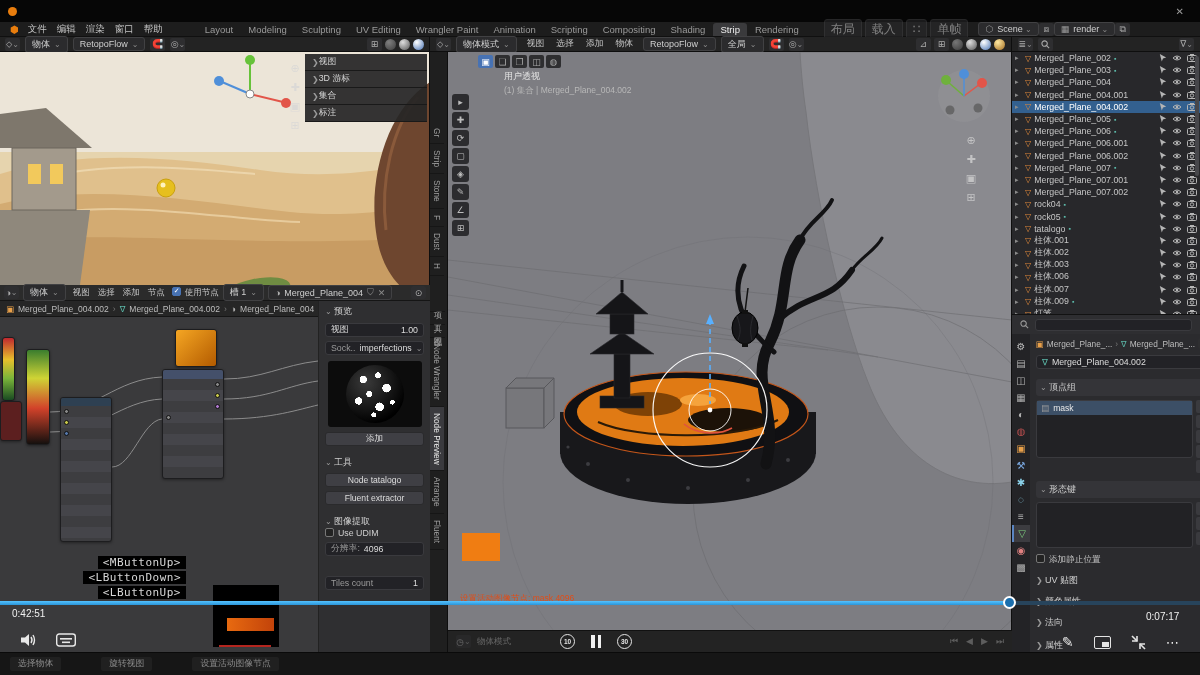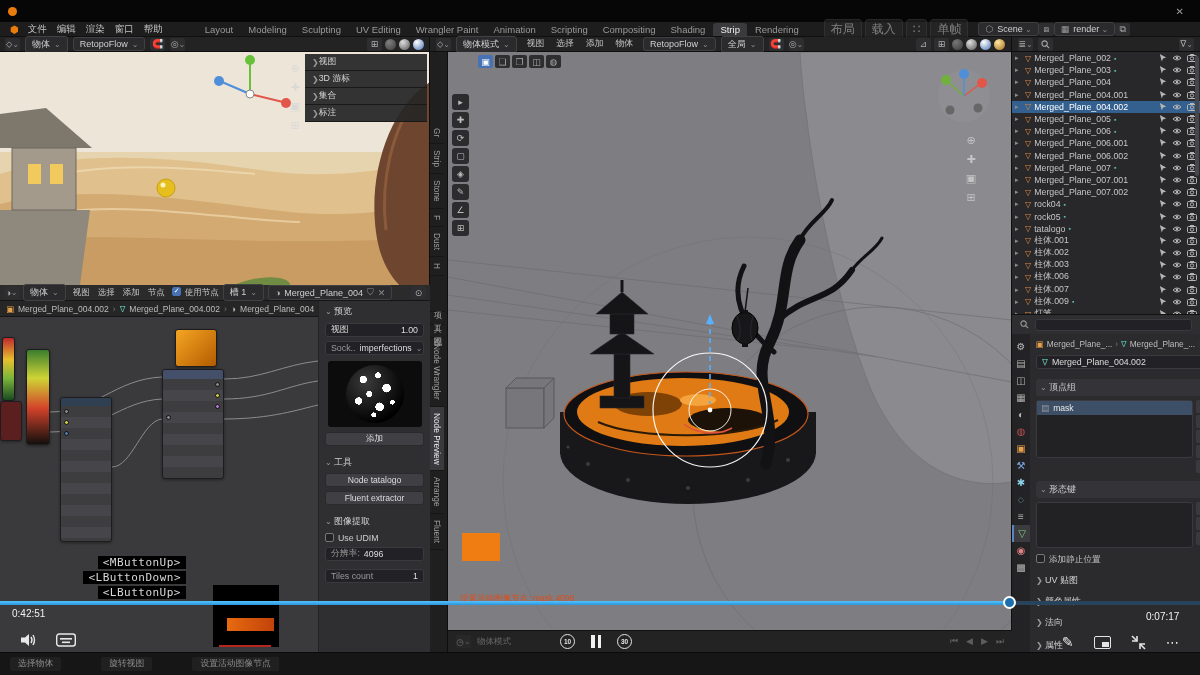--- a/index.html
+++ b/index.html
@@ -356,26 +356,26 @@
       radial-gradient(circle at 35% 30%,#3a3a3a,#000 75%)"></div>
   </div>
   <div class="pbtn" style="margin-top:5px">添加</div>
   <div class="sec plabel" style="margin-top:10px">工具</div>
   <div>
 
   <div class="pbtn" style="margin-top:4px">Node tatalogo</div>
       <div class="pbtn" style="margin-top:4px">Fluent extractor</div>
     </div>
   <div class="sec plabel" style="margin-top:10px">图像提取</div>
-  <div style="margin-top:5px;font-size:8.8px;color:#cfcfcf"><span class="cb"></span><span>Use UDIM</span></div>
+  <div style="font-size:8.8px;color:#cfcfcf"><span class="cb"></span><span>Use UDIM</span></div>
   <div class="pfield" style="margin-top:4px;gap:4px">
     <span style="color:#9a9a9a">分辨率:</span>
     <span>4096</span>
   </div>
-  <div class="pfield" style="margin-top:8px;justify-content:space-between">
+  <div class="pfield" style="margin-top:20px;justify-content:space-between">
     <span style="color:#9a9a9a">Tiles count</span>
     <span>1</span>
   </div>
 </div>
 
 <div class="a" style="left:430px;top:52px;width:18px;height:233px;background:#1f1f1f;border-right:1px solid #0e0e0e;padding-top:70px">
 
 <div class="vtab">Gr</div>
     <div class="vtab">Strip</div>
     <div class="vtab">Stone</div>
@@ -480,20 +480,24 @@
   </svg>
   
   <div class="a" style="left:30px;top:3px;display:flex;gap:2px">
     <span class="ibox" style="background:#4772b3;color:#fff">▣</span>
     <span class="ibox">❏</span>
     <span class="ibox">❐</span>
     <span class="ibox">◫</span>
     <span class="ibox">◍</span>
   </div>
   
+  <div class="a" style="left:56px;top:18px">
+    <div style="color:#e2e2e2;font-size:9px">用户透视</div>
+    <div style="color:#b8b8b8;font-size:8.5px;margin-top:2px">(1) 集合 | Merged_Plane_004.002</div>
+  </div>
   
   <div class="a" style="left:4px;top:42px">
 
   <div class="toolbtn">▸</div>
       <div class="toolbtn">✚</div>
       <div class="toolbtn">⟳</div>
       <div class="toolbtn">▢</div>
       <div class="toolbtn">◈</div>
       <div class="toolbtn">✎</div>
       <div class="toolbtn">∠</div>

